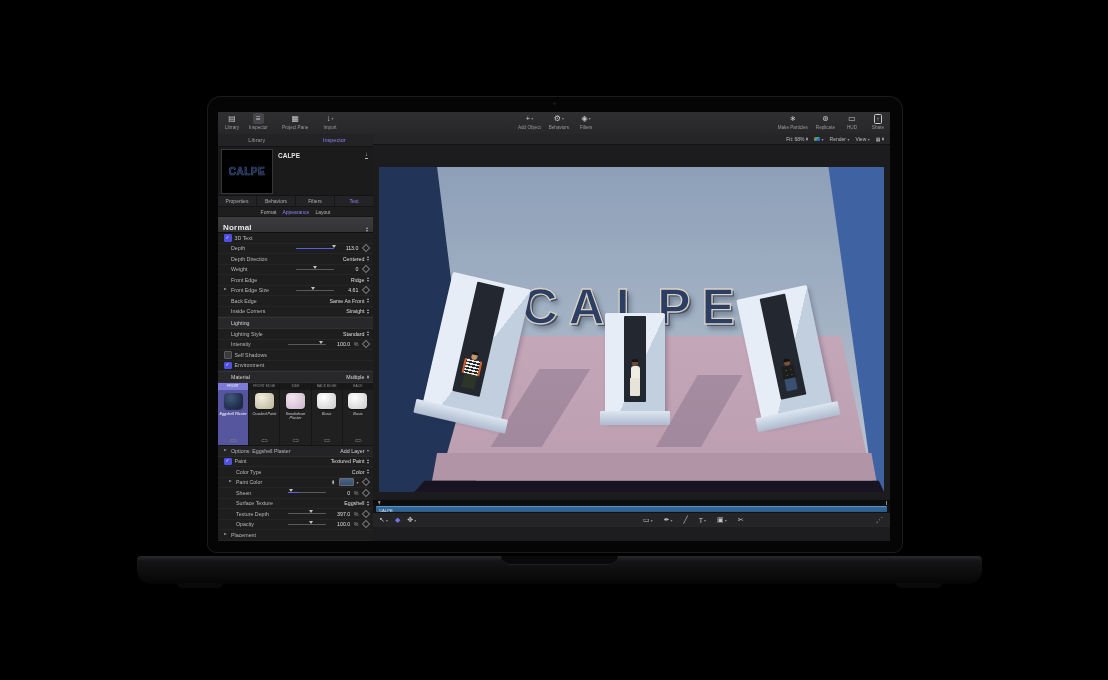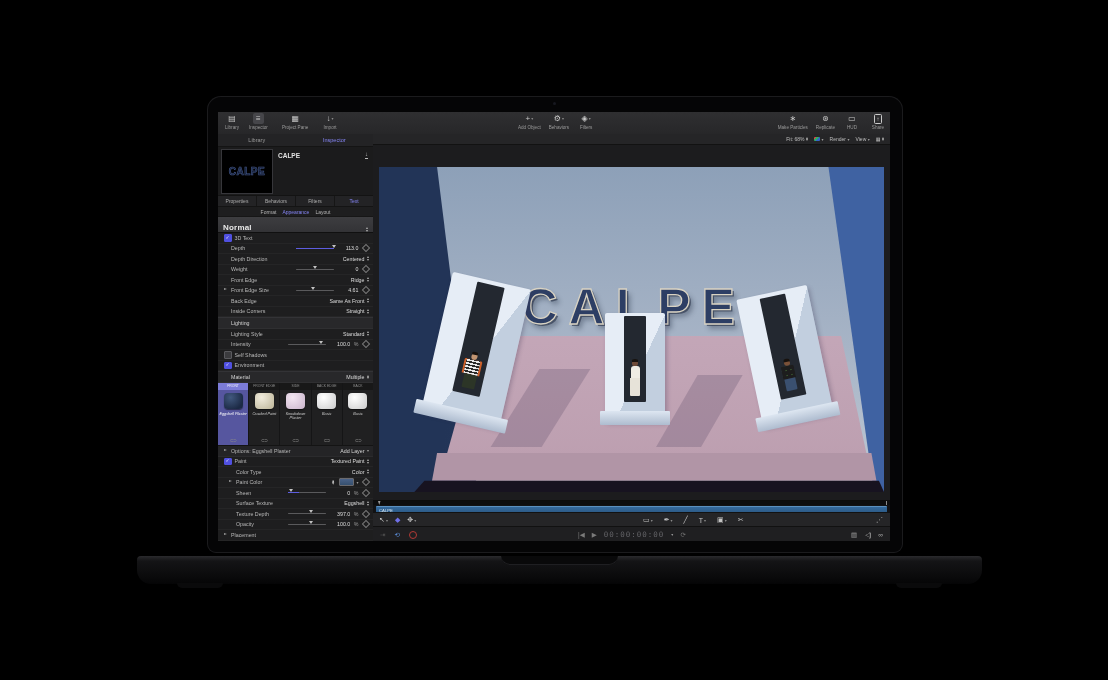--- a/index.html
+++ b/index.html
@@ -664,39 +664,20 @@
                 <span>✂</span>
               </span>
           </div>
           <div class="tools-right">
             <span class="ticon">
                 <span>⋰</span>
               </span>
           </div>
         </div>
 
-        <div class="transport">
-          <div class="trans-left">
-            <span class="dim">⇥</span>
-            <span class="blue">⟲</span>
-            <span class="rec-ring"></span>
-          </div>
-          <div class="trans-center">
-            <span>|◀</span>
-            <span>▶</span>
-            <span class="timecode">00:00:00:00</span>
-            <span class="mini-chev">▾</span>
-            <span>⟳</span>
-          </div>
-          <div class="trans-right">
-            <span>▥</span>
-            <span style="letter-spacing:-1px;">◁)</span>
-            <span>∞</span>
-          </div>
-        </div>
       </div>
 
     </div>
   </div>
 
   <div class="base">
     <div class="base-notch"></div>
     <div class="base-foot" style="left:40px;"></div>
     <div class="base-foot" style="right:40px;"></div>
   </div>

